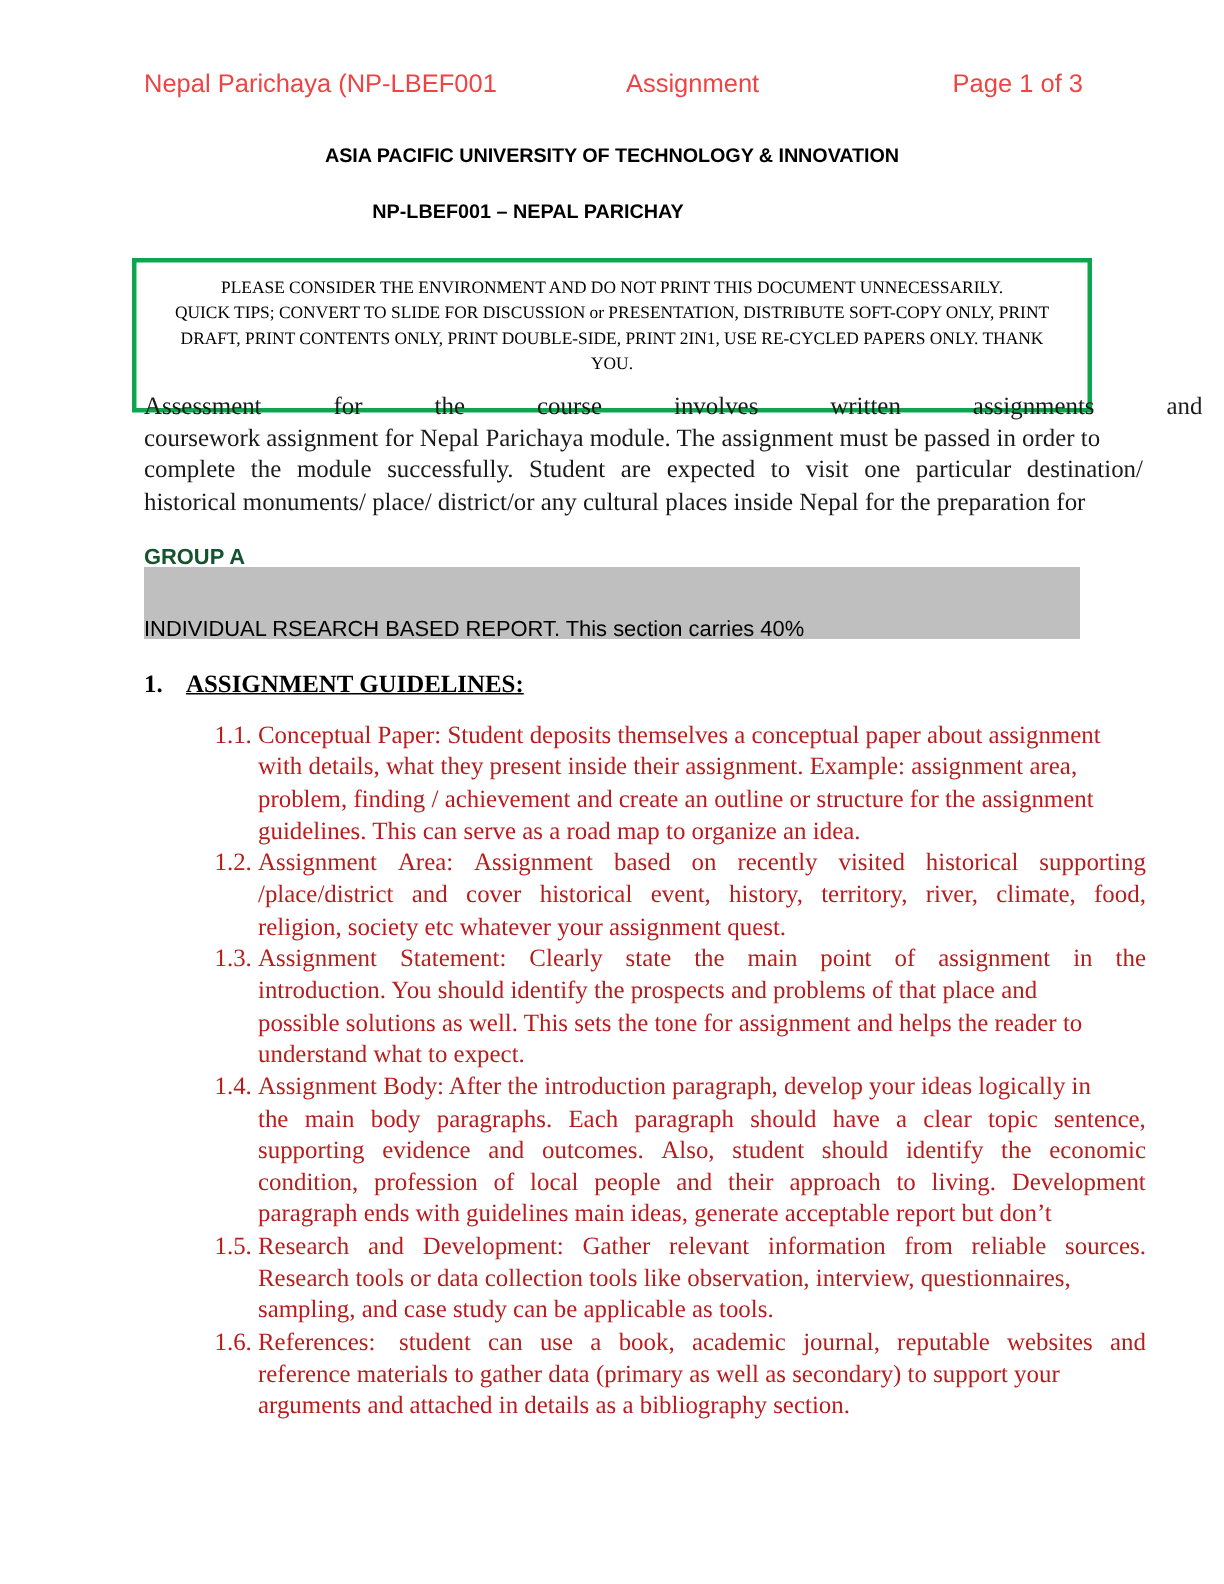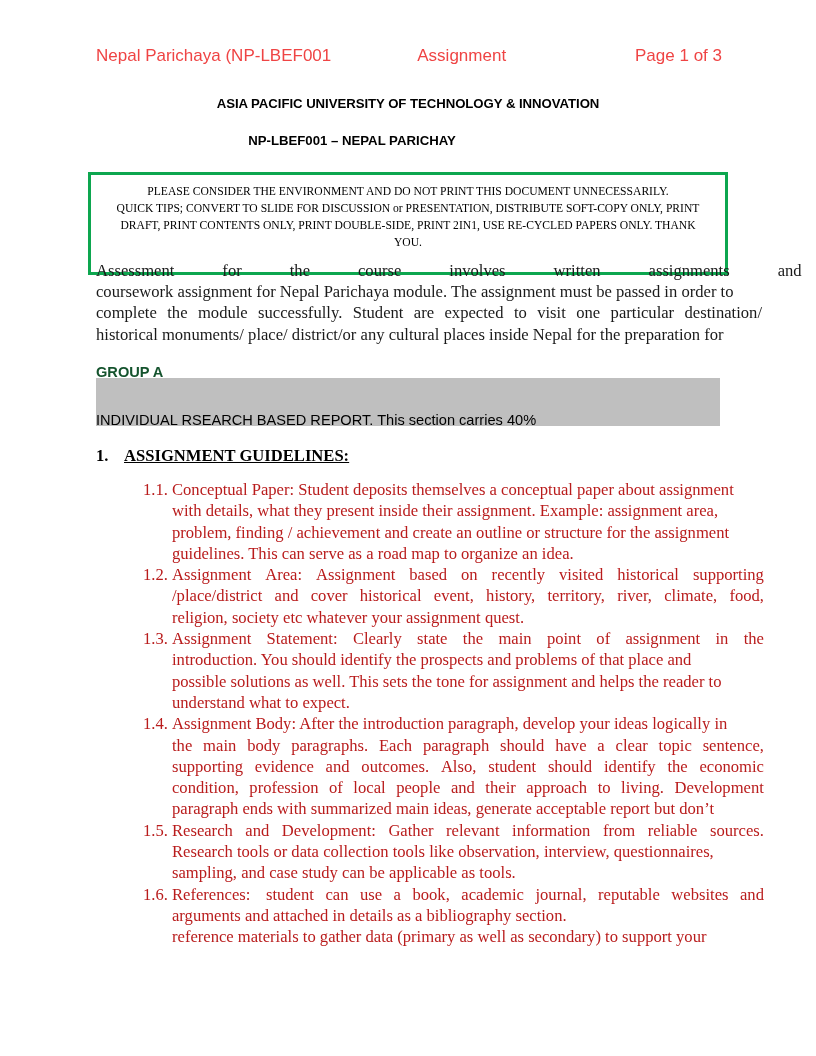--- a/index.html
+++ b/index.html
@@ -345,21 +345,21 @@
             <span>of</span>
             <span>local</span>
             <span>people</span>
             <span>and</span>
             <span>their</span>
             <span>approach</span>
             <span>to</span>
             <span>living.</span>
             <span>Development</span>
           </span>
-          <span class="ln">paragraph ends with summarized main ideas, generate acceptable report but don’t</span>
+          <span class="ln">paragraph ends with guidelines main ideas, generate acceptable report but don’t</span>
         </span>
       </div>
       <div class="sub-item">
         <span class="sub-num">1.5.</span>
         <span class="sub-body">
           <span class="ln just">
             <span>Research</span>
             <span>and</span>
             <span>Development:</span>
             <span>Gather</span>
@@ -382,19 +382,19 @@
             <span>can</span>
             <span>use</span>
             <span>a</span>
             <span>book,</span>
             <span>academic</span>
             <span>journal,</span>
             <span>reputable</span>
             <span>websites</span>
             <span>and</span>
           </span>
+          <span class="ln">reference materials to gather data (primary as well as secondary) to support your</span>
           <span class="ln">arguments and attached in details as a bibliography section.</span>
-          <span class="ln">reference materials to gather data (primary as well as secondary) to support your</span>
         </span>
       </div>
     </div>
 
 </div>
 
 </body></html>

